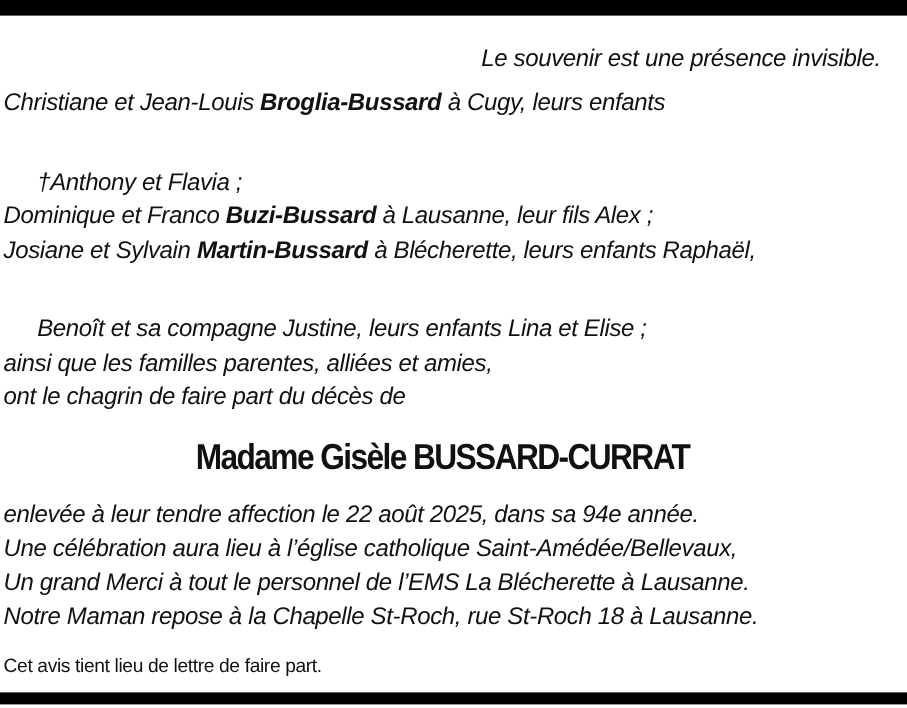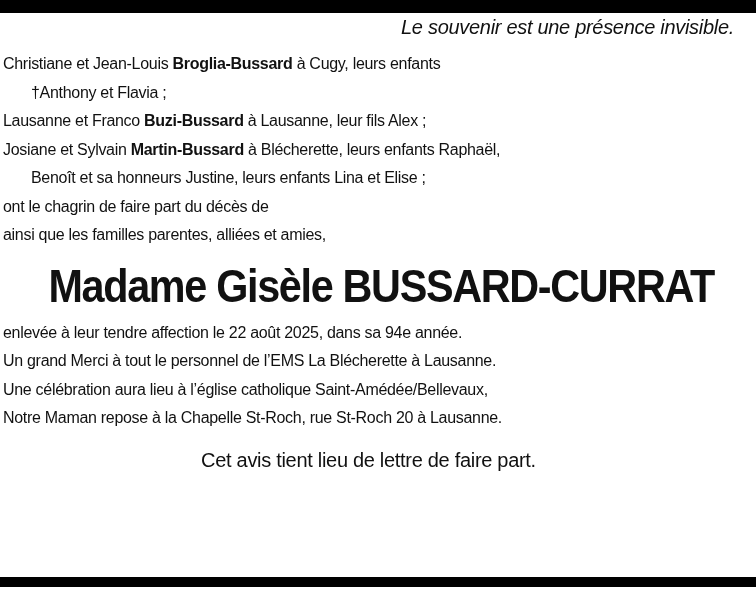--- a/index.html
+++ b/index.html
@@ -30,78 +30,78 @@
     top: 13px;
     left: 0;
     right: 0;
     padding: 0 22px 0 3px;
   }
   .quote {
     text-align: right;
     font-style: italic;
     font-size: 20px;
     line-height: 24px;
-    margin: 2px 0 11px 0;
+    margin: 24px 0 11px 0;
     letter-spacing: -0.3px;
   }
   .line {
-    font-size: 16px;
+    font-size: 20px;
     line-height: 28.5px;
     letter-spacing: -0.3px;
     white-space: nowrap;
+    font-style: italic;
   }
-  .line.indent { padding-left: 28px; }
+  .line.indent { padding-left: 28px; margin-top: 37px; }
   .b { font-weight: bold; }
   .title {
     margin: 9px 0 7px 0;
     text-align: center;
-    font-size: 47px;
+    font-size: 30px;
     line-height: 53px;
     font-weight: bold;
     letter-spacing: -1.5px;
     white-space: nowrap;
   }
   .title .condensed {
     display: inline-block;
     transform: scaleX(0.88);
     transform-origin: center;
   }
   .closing {
-    text-align: center;
-    font-size: 20px;
+    font-size: 16px;
     line-height: 28.5px;
     letter-spacing: -0.3px;
     margin-top: 13px;
   }
 </style>
 </head>
 <body>
 
 <div class="page">
   <div class="bar top"></div>
 
   <div class="content">
     <div class="quote">Le souvenir est une présence invisible.</div>
 
     <div>
       <div class="line"><span>Christiane et Jean-Louis </span><span class="b">Broglia-Bussard</span><span> à Cugy, leurs enfants</span></div>
       <div class="line indent"><span>†Anthony et Flavia ;</span><span class="b"></span><span></span></div>
-      <div class="line"><span>Lausanne et Franco </span><span class="b">Buzi-Bussard</span><span> à Lausanne, leur fils Alex ;</span></div>
+      <div class="line"><span>Dominique et Franco </span><span class="b">Buzi-Bussard</span><span> à Lausanne, leur fils Alex ;</span></div>
       <div class="line"><span>Josiane et Sylvain </span><span class="b">Martin-Bussard</span><span> à Blécherette, leurs enfants Raphaël,</span></div>
-      <div class="line indent"><span>Benoît et sa honneurs Justine, leurs enfants Lina et Elise ;</span><span class="b"></span><span></span></div>
+      <div class="line indent"><span>Benoît et sa compagne Justine, leurs enfants Lina et Elise ;</span><span class="b"></span><span></span></div>
+      <div class="line"><span>ainsi que les familles parentes, alliées et amies,</span><span class="b"></span><span></span></div>
       <div class="line"><span>ont le chagrin de faire part du décès de</span><span class="b"></span><span></span></div>
-      <div class="line"><span>ainsi que les familles parentes, alliées et amies,</span><span class="b"></span><span></span></div>
     </div>
 
     <h1 class="title"><span class="condensed">Madame Gisèle BUSSARD-CURRAT</span></h1>
 
     <div>
       <div class="line">enlevée à leur tendre affection le 22 août 2025, dans sa 94e année.</div>
+      <div class="line">Une célébration aura lieu à l’église catholique Saint-Amédée/Bellevaux,</div>
       <div class="line">Un grand Merci à tout le personnel de l’EMS La Blécherette à Lausanne.</div>
-      <div class="line">Une célébration aura lieu à l’église catholique Saint-Amédée/Bellevaux,</div>
-      <div class="line">Notre Maman repose à la Chapelle St-Roch, rue St-Roch 20 à Lausanne.</div>
+      <div class="line">Notre Maman repose à la Chapelle St-Roch, rue St-Roch 18 à Lausanne.</div>
     </div>
 
     <div class="closing">Cet avis tient lieu de lettre de faire part.</div>
   </div>
 
   <div class="bar bottom"></div>
 </div>
 
 </body></html>

